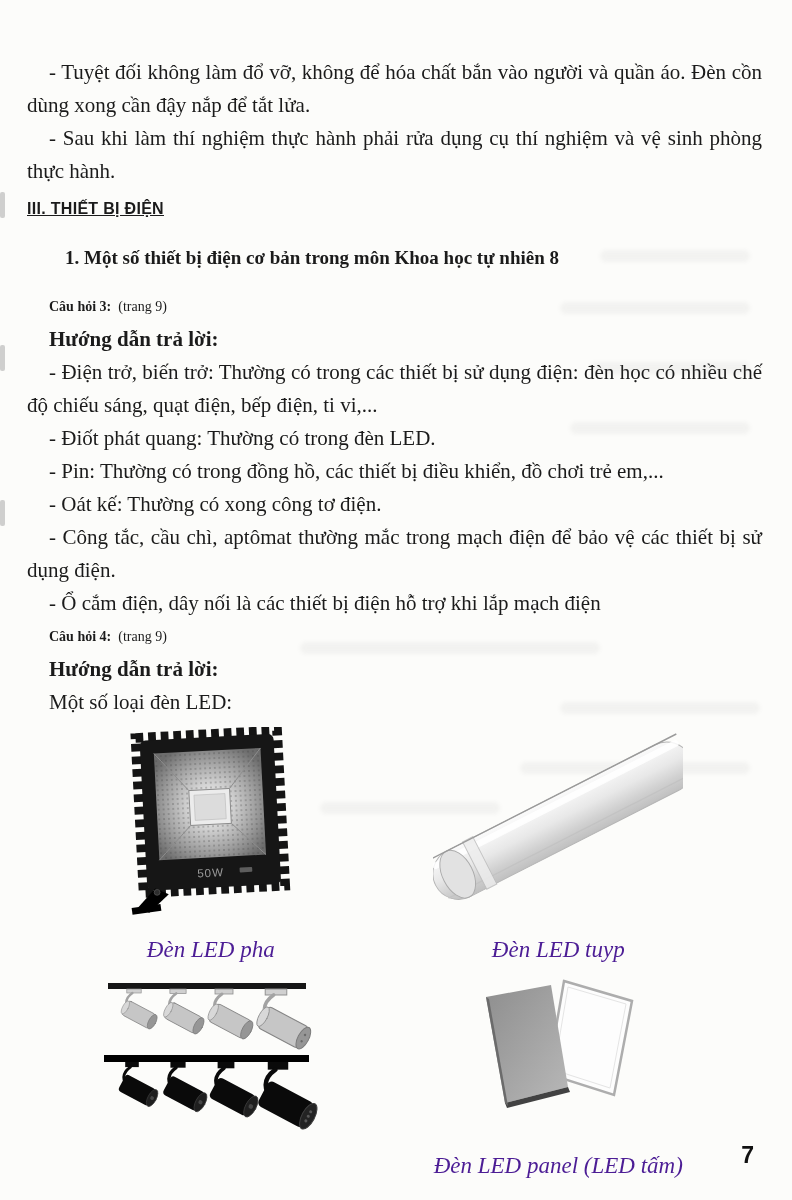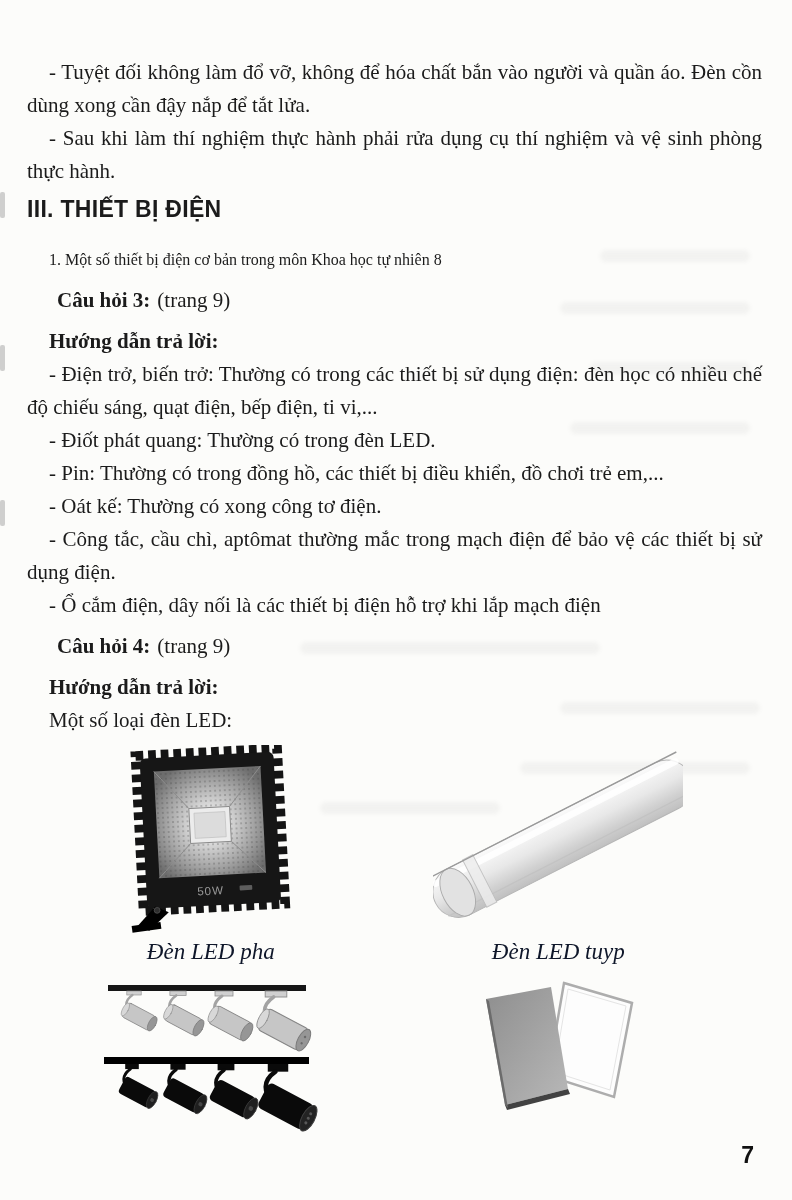--- a/index.html
+++ b/index.html
@@ -5,38 +5,38 @@
   html,body{margin:0;padding:0;background:#ffffff;}
   .page{
     position:relative;width:792px;height:1200px;overflow:hidden;
     background:#fcfcfa;color:#1b1b1b;
     font-family:"Liberation Serif",serif;
   }
   .content{padding:56px 30px 0 27px;}
   p.body{font-size:21px;line-height:33px;text-align:justify;margin:0;}
   .indent{text-indent:22px;}
   h2.heading{
-    font-family:"Liberation Sans",sans-serif;font-size:23px;font-weight:bold;
-    margin:5px 0 18px 0;line-height:32px;letter-spacing:.3px;
+    font-family:"Liberation Sans",sans-serif;font-size:16px;font-weight:bold;
+    margin:5px 0 8px 0;line-height:32px;letter-spacing:.3px;text-decoration:underline;
   }
   h3.subheading{
-    font-size:16px;font-weight:normal;margin:0;line-height:33px;text-indent:22px;
-  }
-  p.qline{font-size:21px;line-height:33px;margin:8px;text-indent:22px;}
+    font-size:19px;font-weight:bold;margin:16px;line-height:33px;text-indent:22px;
+  }
+  p.qline{font-size:14px;line-height:33px;margin:0;text-indent:22px;}
   .qlabel{font-weight:bold;}
   .qref{margin-left:7px;}
   p.guide{
     font-size:21px;line-height:33px;margin:0;text-indent:22px;
     font-weight:bold;
   }
   .figrow{display:flex;margin-top:8px;}
   .figcell{width:50%;display:flex;flex-direction:column;align-items:center;}
   .figcell.right{transform:translateX(-20px);}
   figure{margin:0;display:flex;flex-direction:column;align-items:center;}
-  figcaption{font-style:italic;font-size:23px;line-height:26px;margin-top:4px;color:#0f172a;}
+  figcaption{font-style:italic;font-size:23px;line-height:26px;margin-top:20px;color:#4c1d95;}
   .pagenum{
     position:absolute;right:38px;top:1142px;
     font-family:"Liberation Sans",sans-serif;font-weight:bold;font-size:23px;color:#111;
   }
   .bleed{position:absolute;background:#7a7a7a;opacity:.07;border-radius:6px;filter:blur(2px);pointer-events:none;}
   .edge-mark{position:absolute;left:0;width:5px;background:#9a9a9a;opacity:.45;border-radius:2px;pointer-events:none;}
 </style>
 </head>
 <body>
 
@@ -242,20 +242,21 @@
               </linearGradient>
             </defs>
 
             <polygon points="108,10 176,30 158,124 92,103" fill="#fdfdfd" stroke="#adadad" stroke-width="2.5"></polygon>
             <polygon points="112,16 170,33 154,117 98,99" fill="none" stroke="#e4e4e4" stroke-width="1"></polygon>
 
             <polygon points="30,26 95,14 112,116 49,132" fill="url(#pn-g)"></polygon>
             <polygon points="49,132 112,116 114,121 51,137" fill="#424242"></polygon>
             <polygon points="30,26 33,28 52,135 49,132" fill="#6b6b6b"></polygon>
           </svg>
+          <figcaption>Đèn LED panel (LED tấm)</figcaption>
         </figure>
       </div>
     </div>
 
   </div>
 
   <div class="pagenum">7</div>
 </div>
 
 </body></html>

